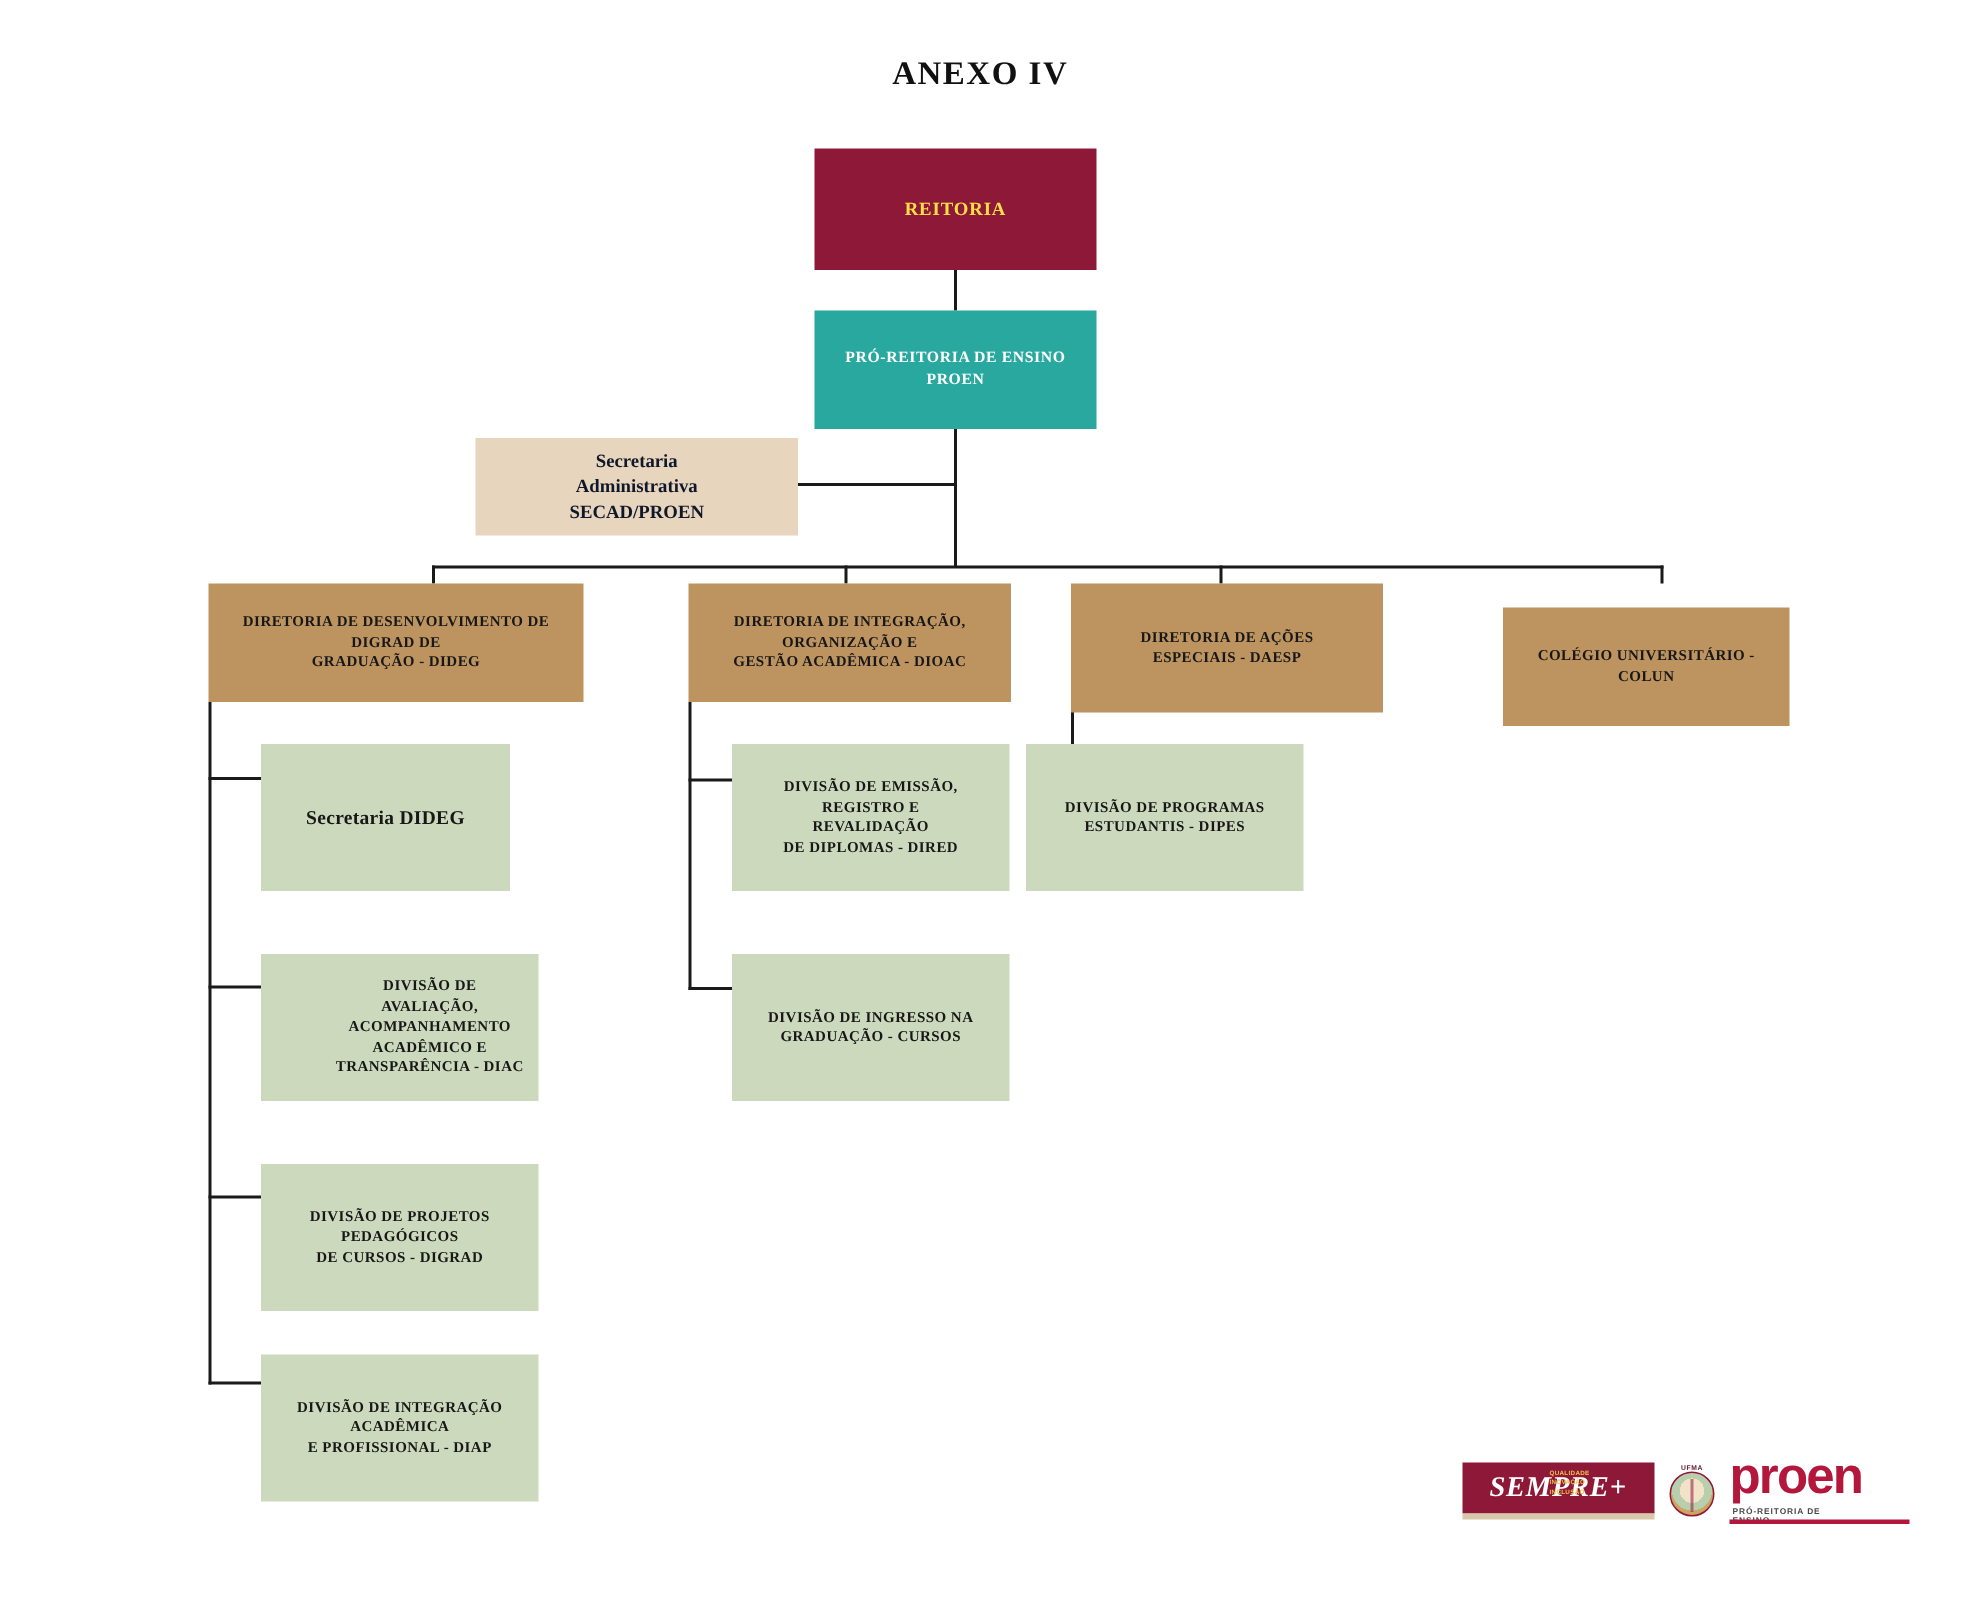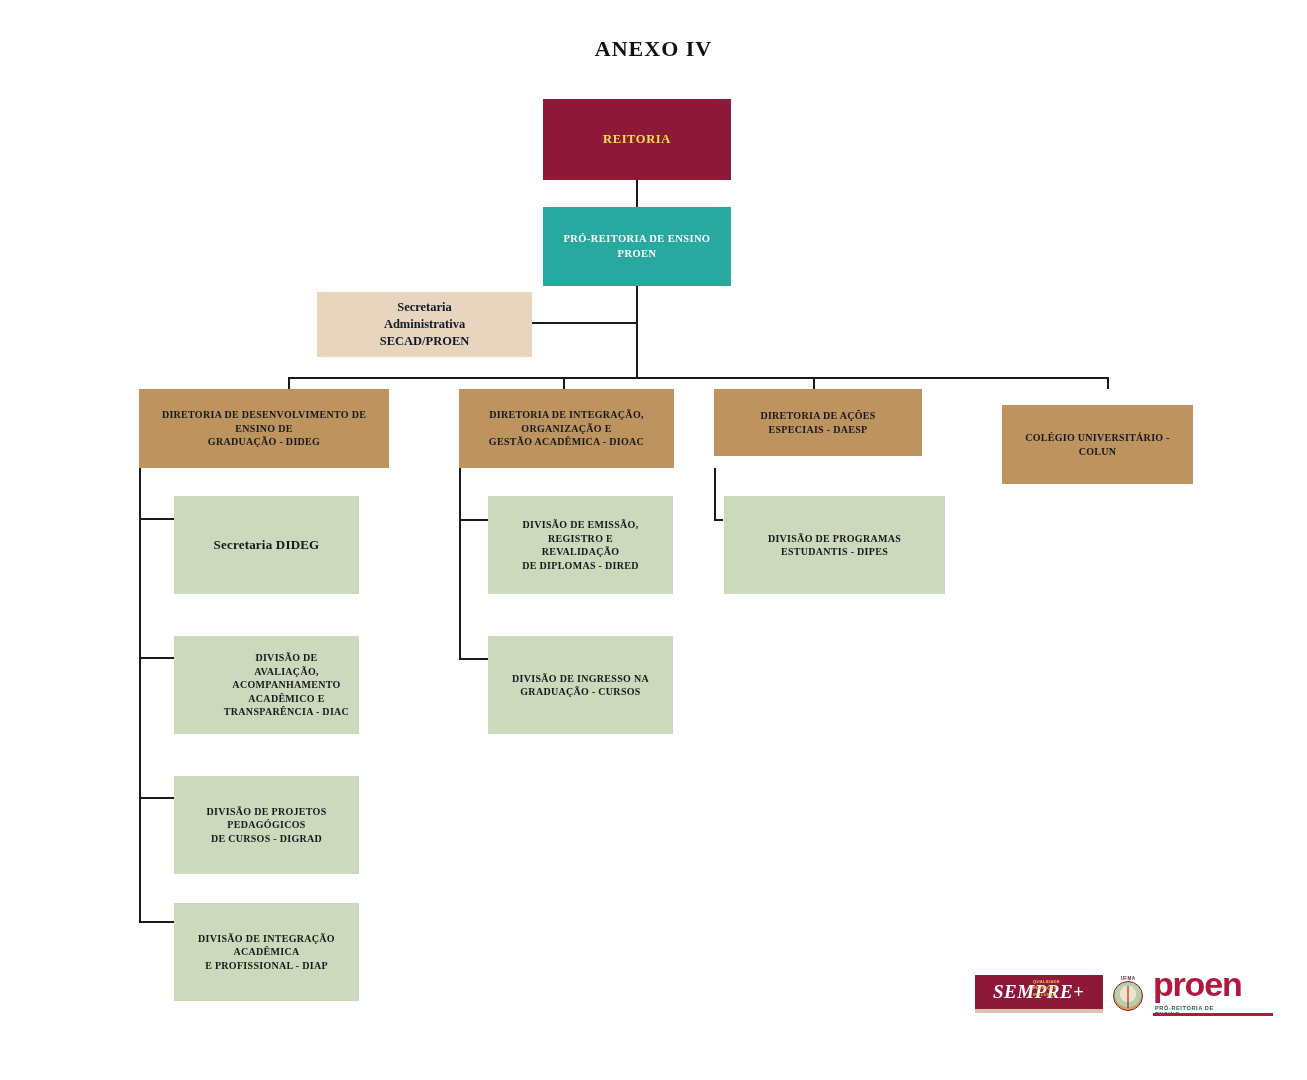--- a/index.html
+++ b/index.html
@@ -227,52 +227,52 @@
 
   <div class="node n-reitoria" style="left:543px; top:99px; width:188px; height:81px;">REITORIA</div>
 
   <div class="node n-proen" style="left:543px; top:207px; width:188px; height:79px;">PRÓ-REITORIA DE ENSINO
 PROEN</div>
 
   <div class="node n-secad" style="left:317px; top:292px; width:215px; height:65px;">Secretaria
 Administrativa
 SECAD/PROEN</div>
 
-  <div class="node n-diretoria" style="left:139px; top:389px; width:250px; height:79px;">DIRETORIA DE DESENVOLVIMENTO DE ENSINO DE
+  <div class="node n-diretoria" style="left:139px; top:389px; width:250px; height:79px;">DIRETORIA DE DESENVOLVIMENTO DE DIGRAD DE
 GRADUAÇÃO - DIDEG</div>
 
   <div class="node n-diretoria" style="left:459px; top:389px; width:215px; height:79px;">DIRETORIA DE INTEGRAÇÃO, ORGANIZAÇÃO E
 GESTÃO ACADÊMICA - DIOAC</div>
 
-  <div class="node n-diretoria" style="left:714px; top:389px; width:208px; height:67px;">DIRETORIA DE AÇÕES
+  <div class="node n-diretoria" style="left:714px; top:389px; width:208px; height:86px;">DIRETORIA DE AÇÕES
 ESPECIAIS - DAESP</div>
 
   <div class="node n-diretoria" style="left:1002px; top:389px; width:191px; height:79px;margin-top:16px;">COLÉGIO UNIVERSITÁRIO -
 COLUN</div>
 
-  <div class="node n-divisao big" style="left:174px; top:496px; width:185px; height:98px;">Secretaria DIDEG</div>
+  <div class="node n-divisao big" style="left:174px; top:496px; width:166px; height:98px;">Secretaria DIDEG</div>
 
   <div class="node n-divisao" style="left:174px; top:636px; width:185px; height:98px;padding-left:48px;">DIVISÃO DE AVALIAÇÃO,
 ACOMPANHAMENTO ACADÊMICO E
 TRANSPARÊNCIA - DIAC</div>
 
   <div class="node n-divisao" style="left:174px; top:776px; width:185px; height:98px;">DIVISÃO DE PROJETOS PEDAGÓGICOS
 DE CURSOS - DIGRAD</div>
 
   <div class="node n-divisao" style="left:174px; top:903px; width:185px; height:98px;">DIVISÃO DE INTEGRAÇÃO ACADÊMICA
 E PROFISSIONAL - DIAP</div>
 
   <div class="node n-divisao" style="left:488px; top:496px; width:185px; height:98px;">DIVISÃO DE EMISSÃO, REGISTRO E
 REVALIDAÇÃO
 DE DIPLOMAS - DIRED</div>
 
   <div class="node n-divisao" style="left:488px; top:636px; width:185px; height:98px;">DIVISÃO DE INGRESSO NA
 GRADUAÇÃO - CURSOS</div>
 
-  <div class="node n-divisao" style="left:724px; top:496px; width:221px; height:98px;">DIVISÃO DE PROGRAMAS
+  <div class="node n-divisao" style="left:684px; top:496px; width:185px; height:98px;">DIVISÃO DE PROGRAMAS
 ESTUDANTIS - DIPES</div>
 
   <div class="logo">
     <div class="logo-sempre">
       <span>SEMPRE</span>
         <span>+</span>
     </div>
     <div class="logo-sempre-sub" style="white-space: pre-line;">QUALIDADE
 INOVAÇÃO
 INCLUSÃO</div>

